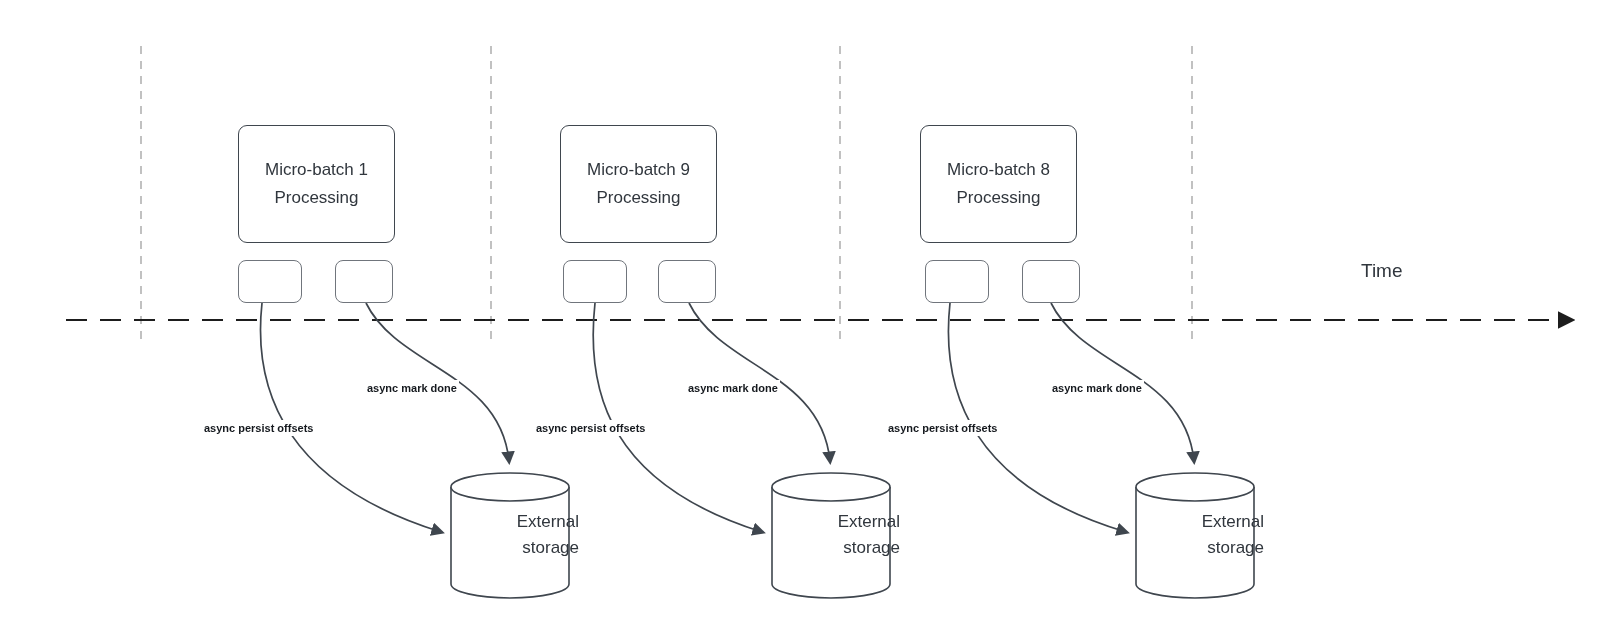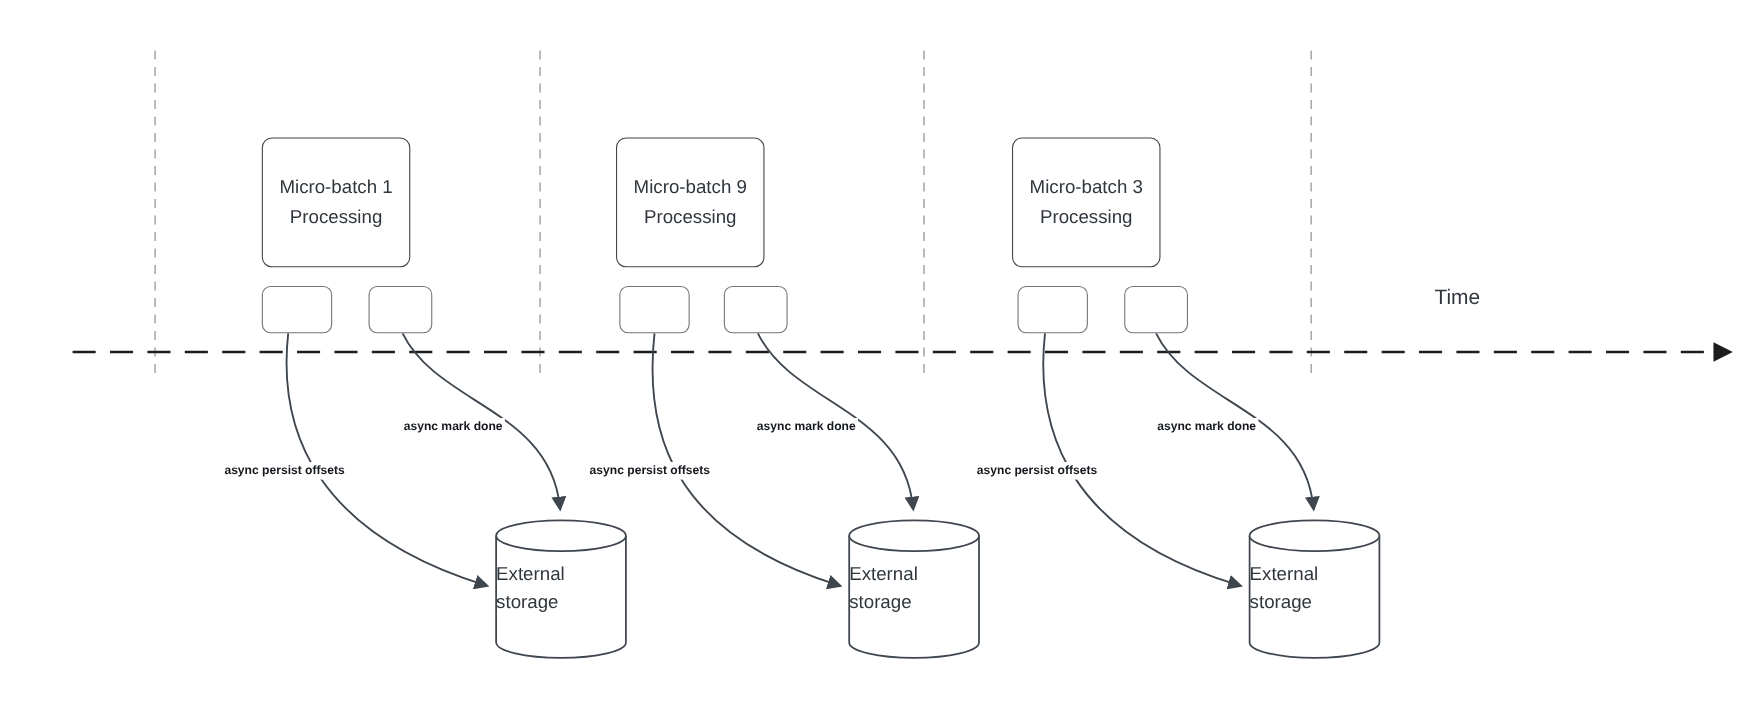--- a/index.html
+++ b/index.html
@@ -18,35 +18,35 @@
   }
   svg.layer{position:absolute;left:0;top:0;}
   .guide{stroke:var(--guide_stroke);stroke-width:1.5;stroke-dasharray:8 7;fill:none;}
   .timeline{stroke:var(--timeline_stroke);stroke-width:2.2;stroke-dasharray:21 13;fill:none;}
   .curve{stroke:var(--shape_stroke);stroke-width:1.7;fill:none;}
   .cyl{stroke:var(--shape_stroke);stroke-width:1.6;fill:#ffffff;}
   .arrowhead{fill:var(--shape_stroke);}
   .arrowhead-dark{fill:var(--timeline_stroke);}
 
   .mbox{
-    position:absolute;width:135px;height:118px;box-sizing:border-box;
+    position:absolute;width:157px;height:118px;box-sizing:border-box;
     border:1.5px solid var(--shape_stroke);border-radius:9px;background:#fff;
     display:flex;flex-direction:column;align-items:center;justify-content:center;
     color:var(--text);font-size:17px;line-height:28px;text-align:center;
   }
   .sbox{
     position:absolute;height:43px;box-sizing:border-box;top:260px;
     border:1.5px solid var(--small_box_stroke);border-radius:8px;background:#fff;
   }
   .alabel{
     position:absolute;font-size:11px;font-weight:700;color:var(--label_text);
     white-space:nowrap;background:var(--background);padding:0 2px;line-height:16px;
   }
   .cyl-label{
-    position:absolute;width:128px;text-align:left;color:var(--text);
+    position:absolute;width:128px;text-align:right;color:var(--text);
     font-size:17px;line-height:26px;
   }
   .time-label{
     position:absolute;color:var(--text);font-size:19px;line-height:20px;white-space:nowrap;
   }
 </style>
 </head>
 <body>
 
 <div class="canvas">
@@ -84,21 +84,21 @@
     <g>
       <path class="cyl" d="M772 487 L772 584 A59 14 0 0 0 890 584 L890 487"></path>
       <ellipse class="cyl" cx="831" cy="487" rx="59" ry="14"></ellipse>
     </g>
     <g>
       <path class="cyl" d="M1136 487 L1136 584 A59 14 0 0 0 1254 584 L1254 487"></path>
       <ellipse class="cyl" cx="1195" cy="487" rx="59" ry="14"></ellipse>
     </g>
   </svg>
 
-  <div class="time-label" style="left:1304px;top:261px;text-align:right;">Time</div>
+  <div class="time-label" style="left:1361px;top:261px;text-align:right;">Time</div>
 
   <div class="mbox" style="left:238px;top:125px;">
     <span>Micro-batch 1</span>
     <span>Processing</span>
   </div>
   <div class="sbox" style="left:238px;width:64px;"></div>
   <div class="sbox" style="left:335px;width:58px;"></div>
   <div class="alabel" style="left:202px;top:420px;">async persist offsets</div>
   <div class="alabel" style="left:365px;top:380px;">async mark done</div>
   <div class="cyl-label" style="left:451px;top:509px;">
@@ -113,21 +113,21 @@
   <div class="sbox" style="left:563px;width:64px;"></div>
   <div class="sbox" style="left:658px;width:58px;"></div>
   <div class="alabel" style="left:534px;top:420px;">async persist offsets</div>
   <div class="alabel" style="left:686px;top:380px;">async mark done</div>
   <div class="cyl-label" style="left:772px;top:509px;">
     <div>External</div>
     <div>storage</div>
   </div>
 
   <div class="mbox" style="left:920px;top:125px;">
-    <span>Micro-batch 3</span>
+    <span>Micro-batch 8</span>
     <span>Processing</span>
   </div>
   <div class="sbox" style="left:925px;width:64px;"></div>
   <div class="sbox" style="left:1022px;width:58px;"></div>
   <div class="alabel" style="left:886px;top:420px;">async persist offsets</div>
   <div class="alabel" style="left:1050px;top:380px;">async mark done</div>
   <div class="cyl-label" style="left:1136px;top:509px;">
     <div>External</div>
     <div>storage</div>
   </div>

